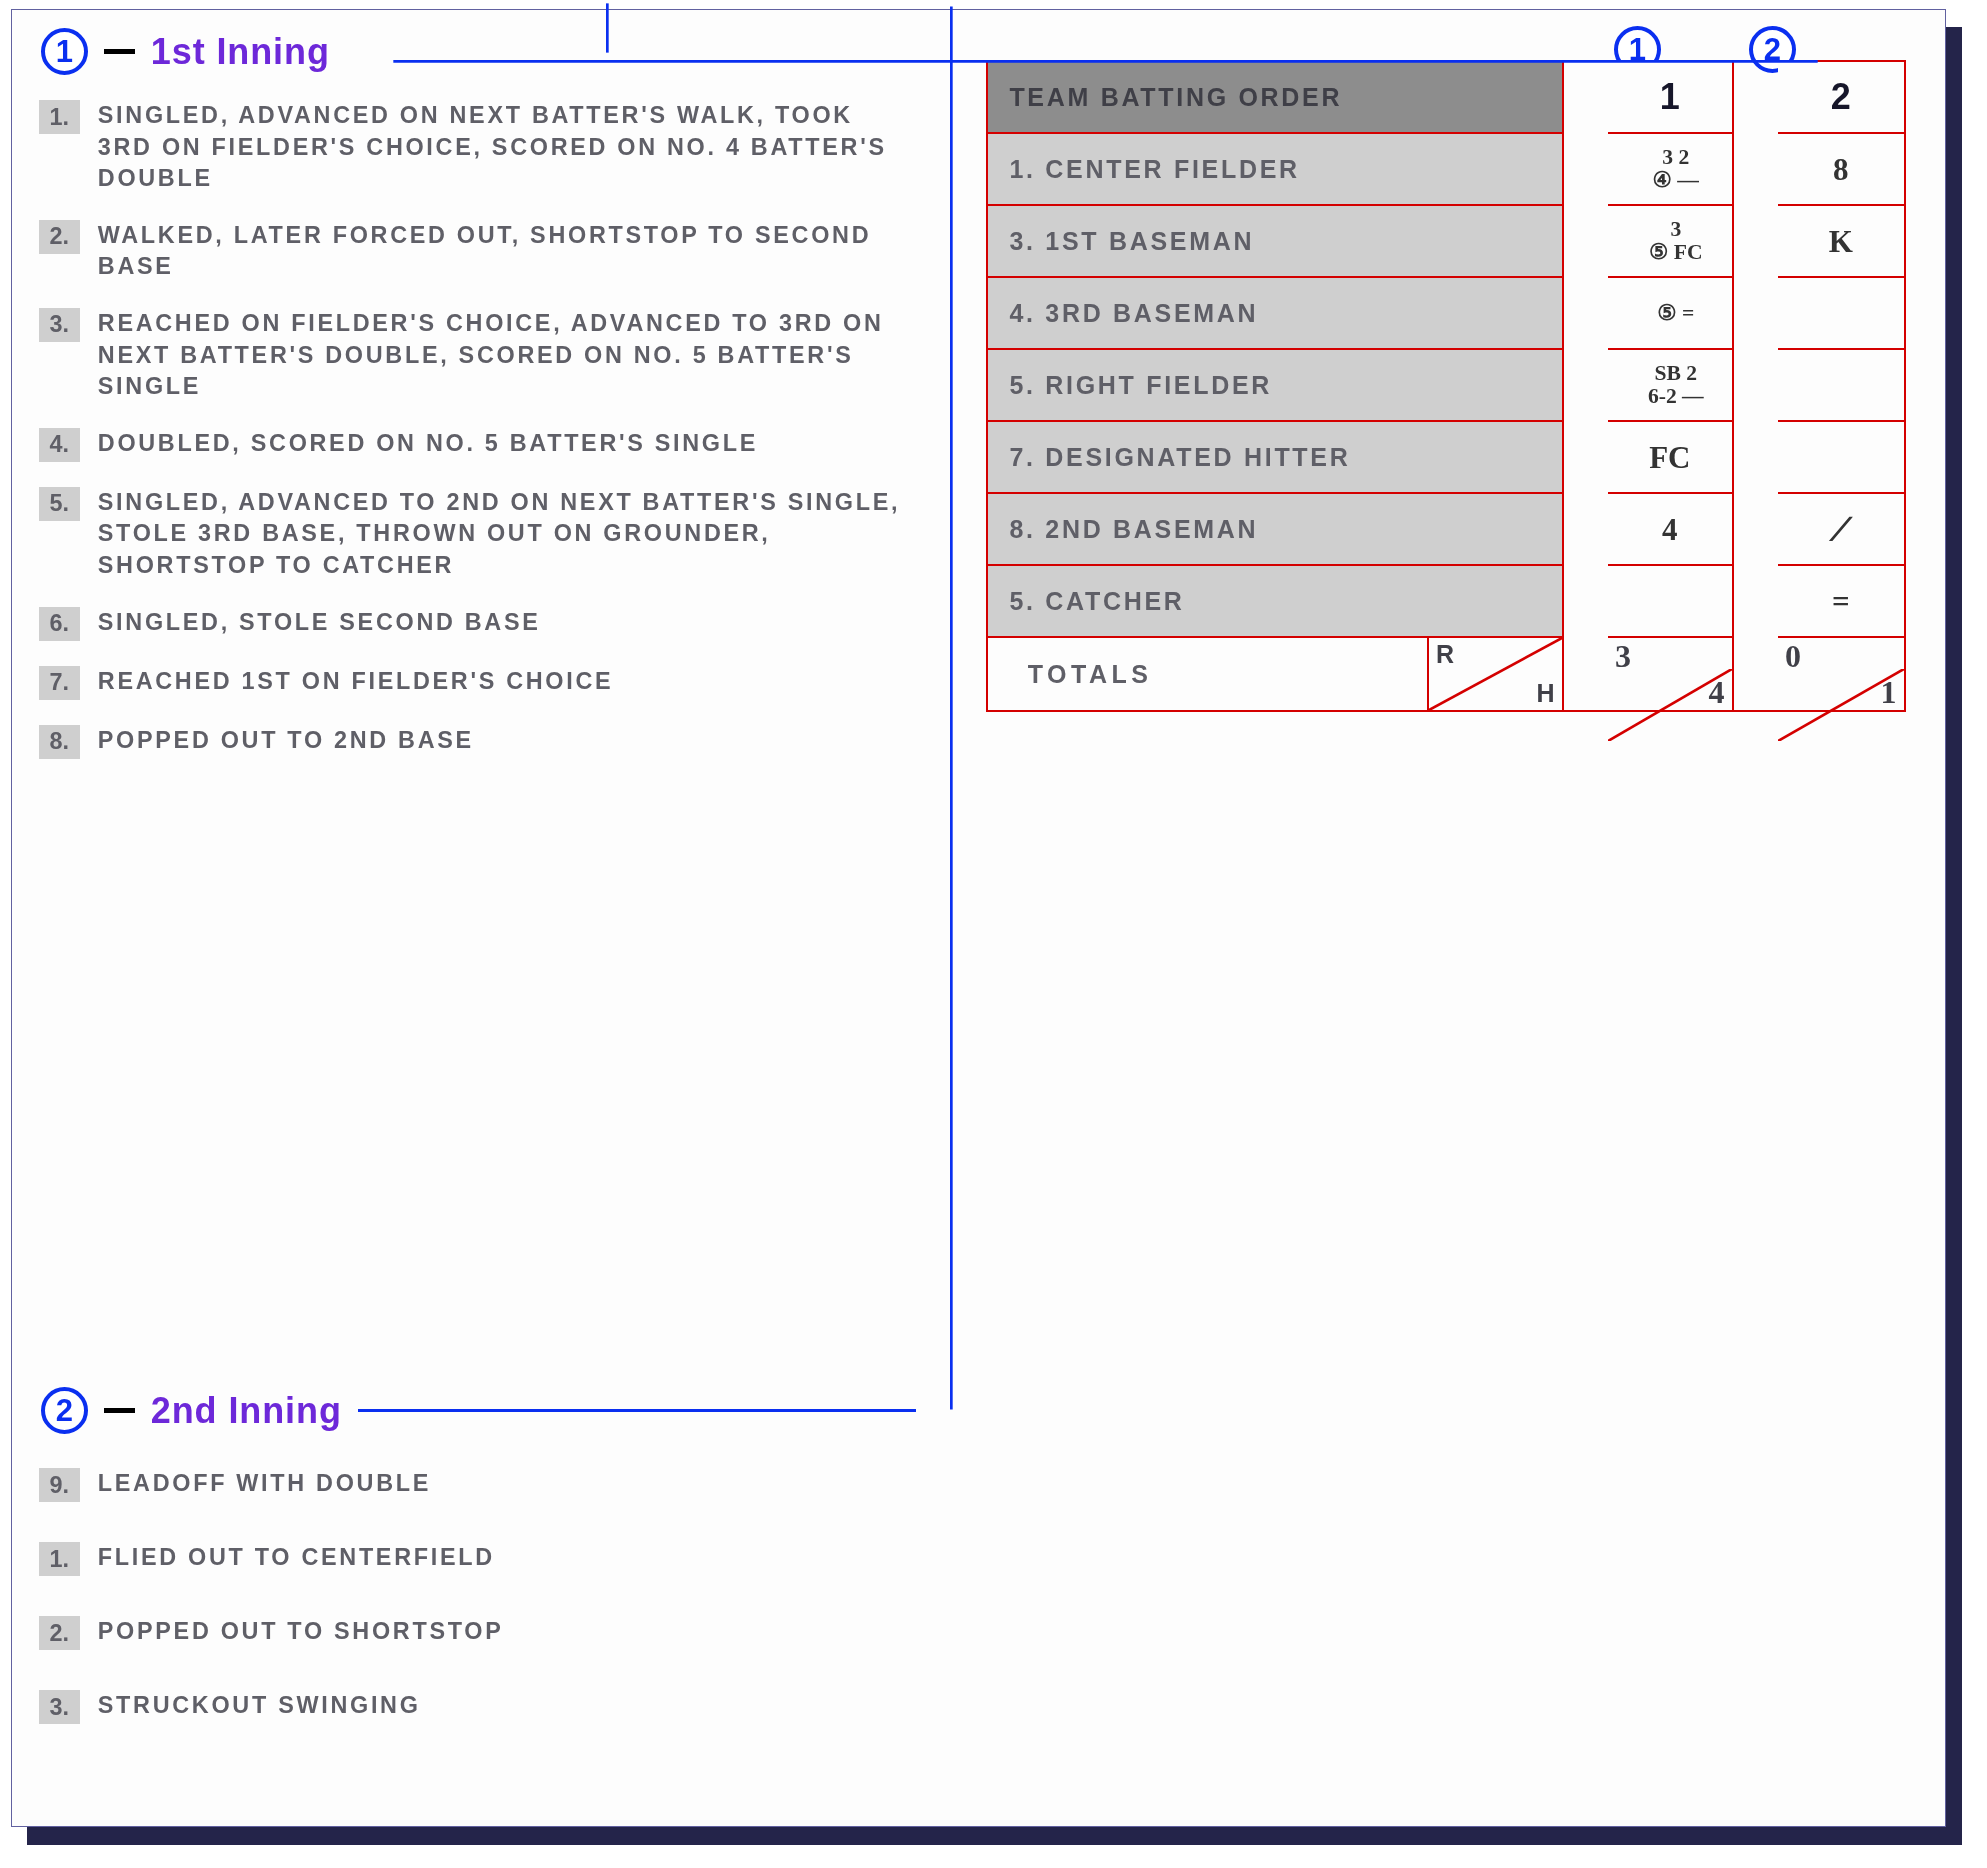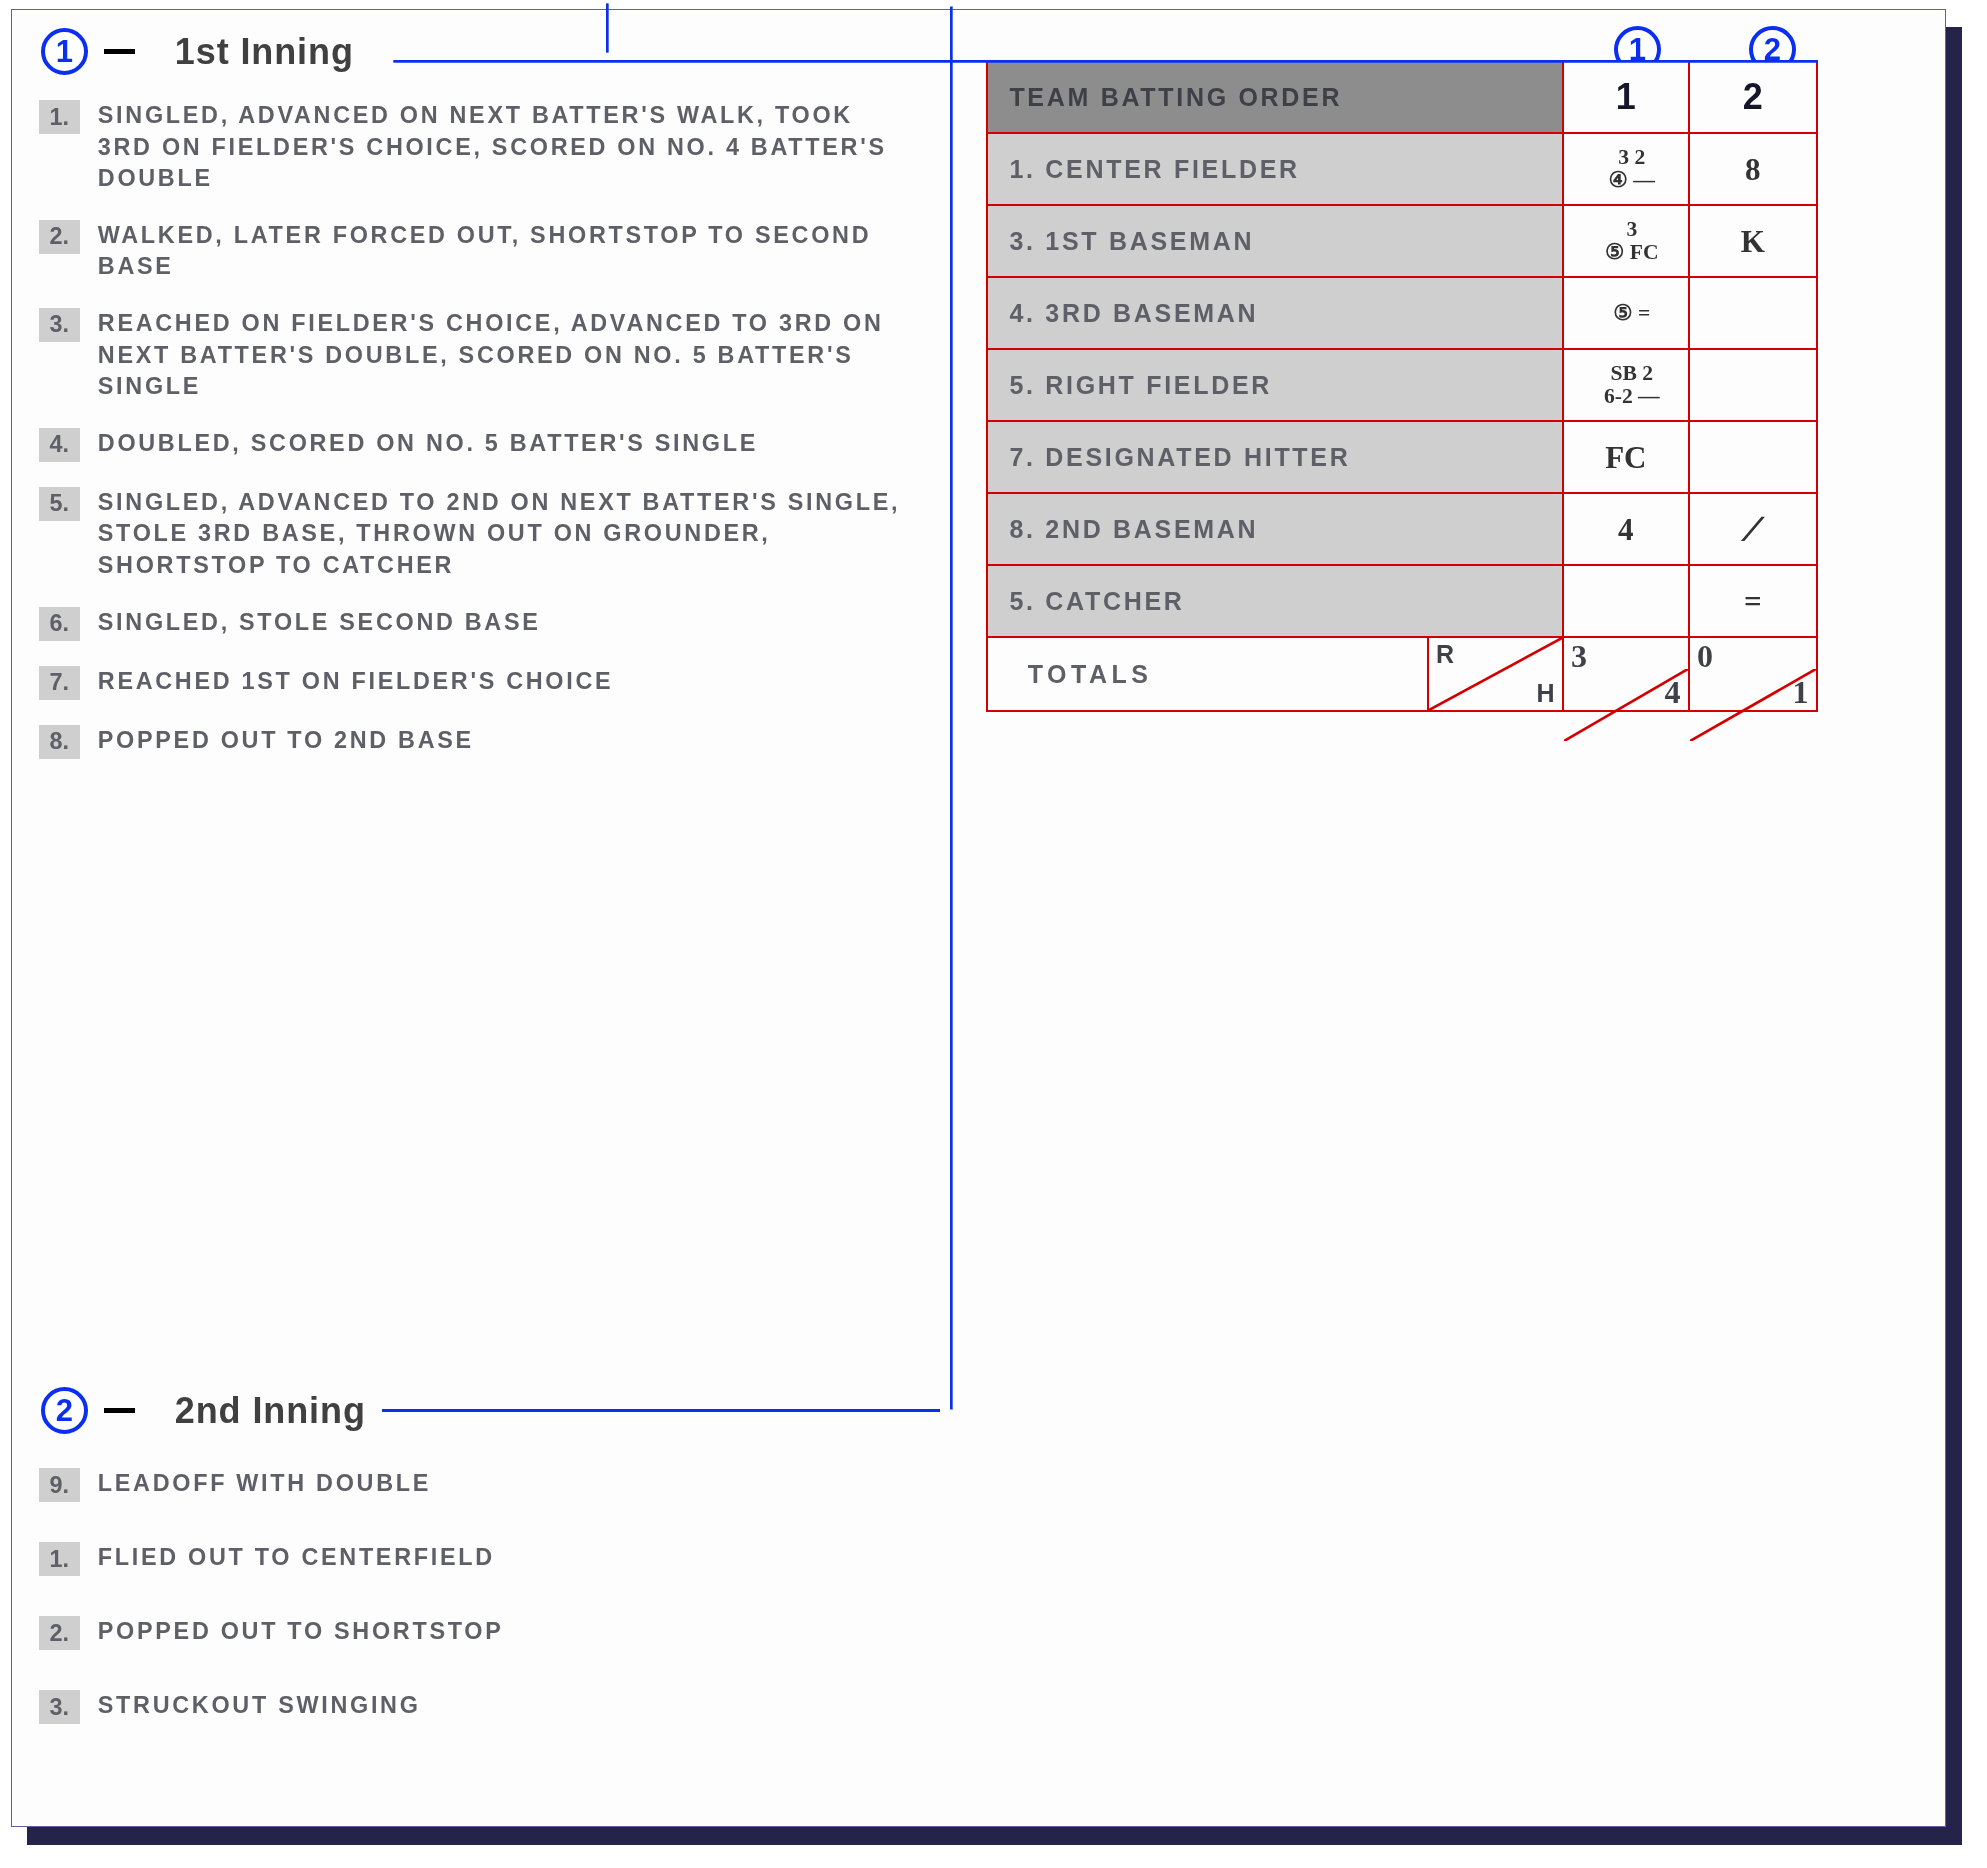--- a/index.html
+++ b/index.html
@@ -46,23 +46,22 @@
     align-items: center;
     gap: 16px;
     position: absolute;
   }
   .section-heading .dash {
     width: 31px; height: 4.5px; background: #000;
   }
   .section-heading .title {
     font-weight: 800;
     font-size: 36px;
-    color: #404040;
+    color: #6d28d9;
     letter-spacing: 0.9px;
-    margin-left: 24px;
   }
   .section-heading .trail {
     height: 2.7px; background: #0a2ff0;
     flex: 0 0 auto;
   }
 
   
   .list {
     position: absolute;
     left: 27px;
@@ -94,20 +93,21 @@
 
   
   .scorecard {
     position: absolute;
     left: 974px; top: 50px;
     border: 2.7px solid #d40000;
   }
   .sc-row {
     display: flex;
     height: 72px;
+    gap: 44px;
   }
   .sc-label {
     width: 576px;
     border-right: 2.7px solid #d40000;
     border-bottom: 2.7px solid #d40000;
     display: flex; align-items: center;
     padding-left: 21.6px;
     background: #cfcfcf;
     color: #5f5f67;
     font-weight: 700;

